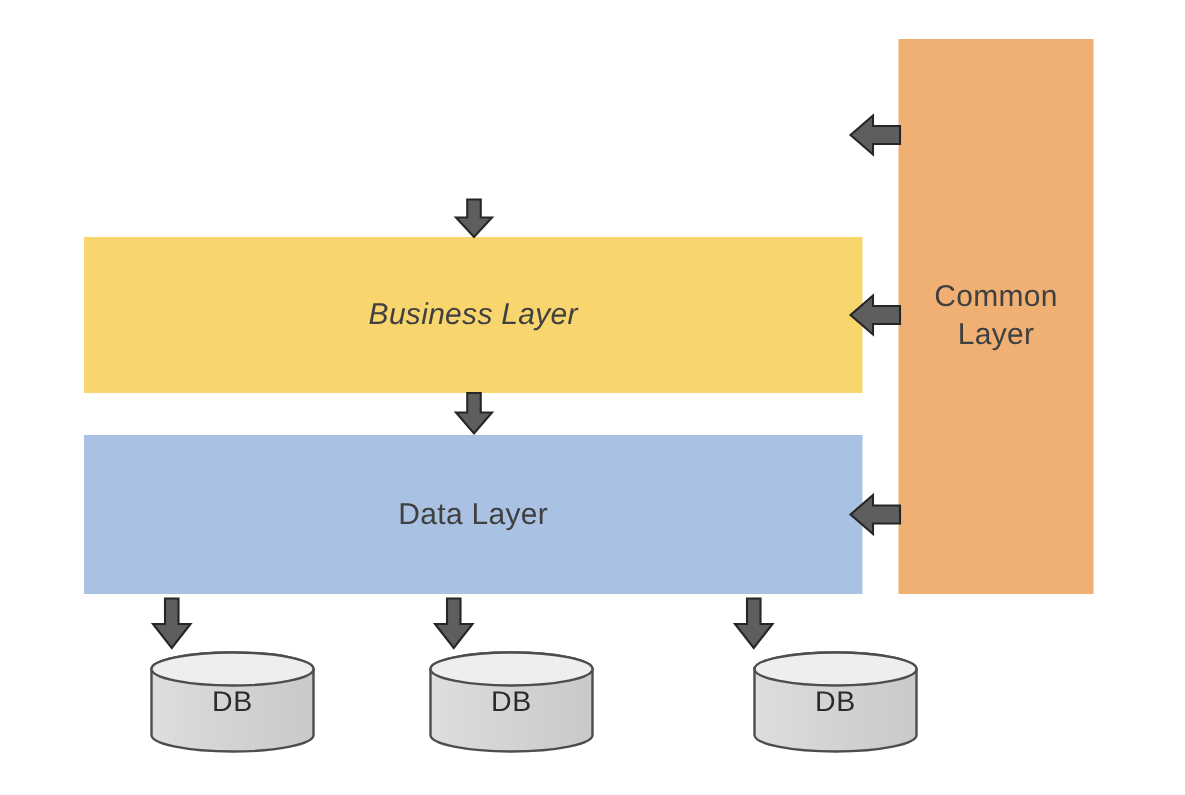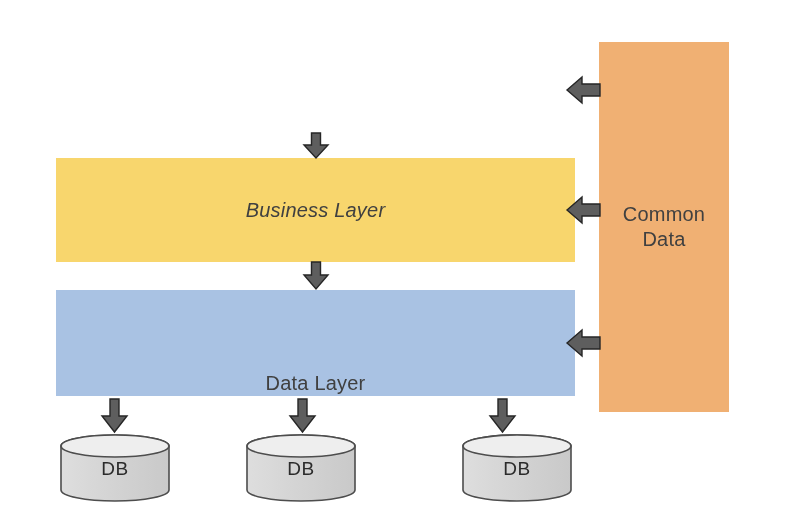--- a/index.html
+++ b/index.html
@@ -37,24 +37,23 @@
   #business-layer {
     left: 56px;  top: 158px;
     width: 519px; height: 104px;
     background: #f8d66d;
     font-style: italic;
   }
   #data-layer {
     left: 56px;  top: 290px;
     width: 519px; height: 106px;
     background: #a9c2e3;
-    align-items: flex-end;
   }
   #common-layer {
-    left: 599px; top: 42px;
+    left: 599px; top: 26px;
     width: 130px; height: 370px;
     background: #f0b073;
     flex-direction: column;
   }
   #common-layer .ln {
     display: block;
   }
 
   
   .arrow {
@@ -69,20 +68,21 @@
     stroke: #262626;
     stroke-width: 1.4;
     stroke-linejoin: miter;
   }
 
   
   .db {
     position: absolute;
     width: 110px;
     height: 68px;
+    margin-left: 40px;
   }
   .db svg {
     display: block;
     overflow: visible;
   }
   .db-body {
     stroke: #4d4d4d;
     stroke-width: 1.6;
   }
   .db-top {
@@ -112,21 +112,21 @@
   <div class="layer-box" id="business-layer">
     <span>Business Layer</span>
   </div>
 
   <div class="layer-box" id="data-layer">
     <span>Data Layer</span>
   </div>
 
   <div class="layer-box" id="common-layer">
     <span class="ln">Common</span>
-    <span class="ln">Data</span>
+    <span class="ln">Layer</span>
   </div>
 
   <div class="arrow" style="left:303px; top:133px; width:26px; height:26px;">
     <svg width="26" height="26" viewBox="0 0 26 26">
       <polygon class="arrow-shape" points="8.5,0 17.5,0 17.5,12 25,12 13,25 1,12 8.5,12"></polygon>
     </svg>
   </div>
 
   <div class="arrow" style="left:303px; top:262px; width:26px; height:28px;">
     <svg width="26" height="28" viewBox="0 0 26 28">

